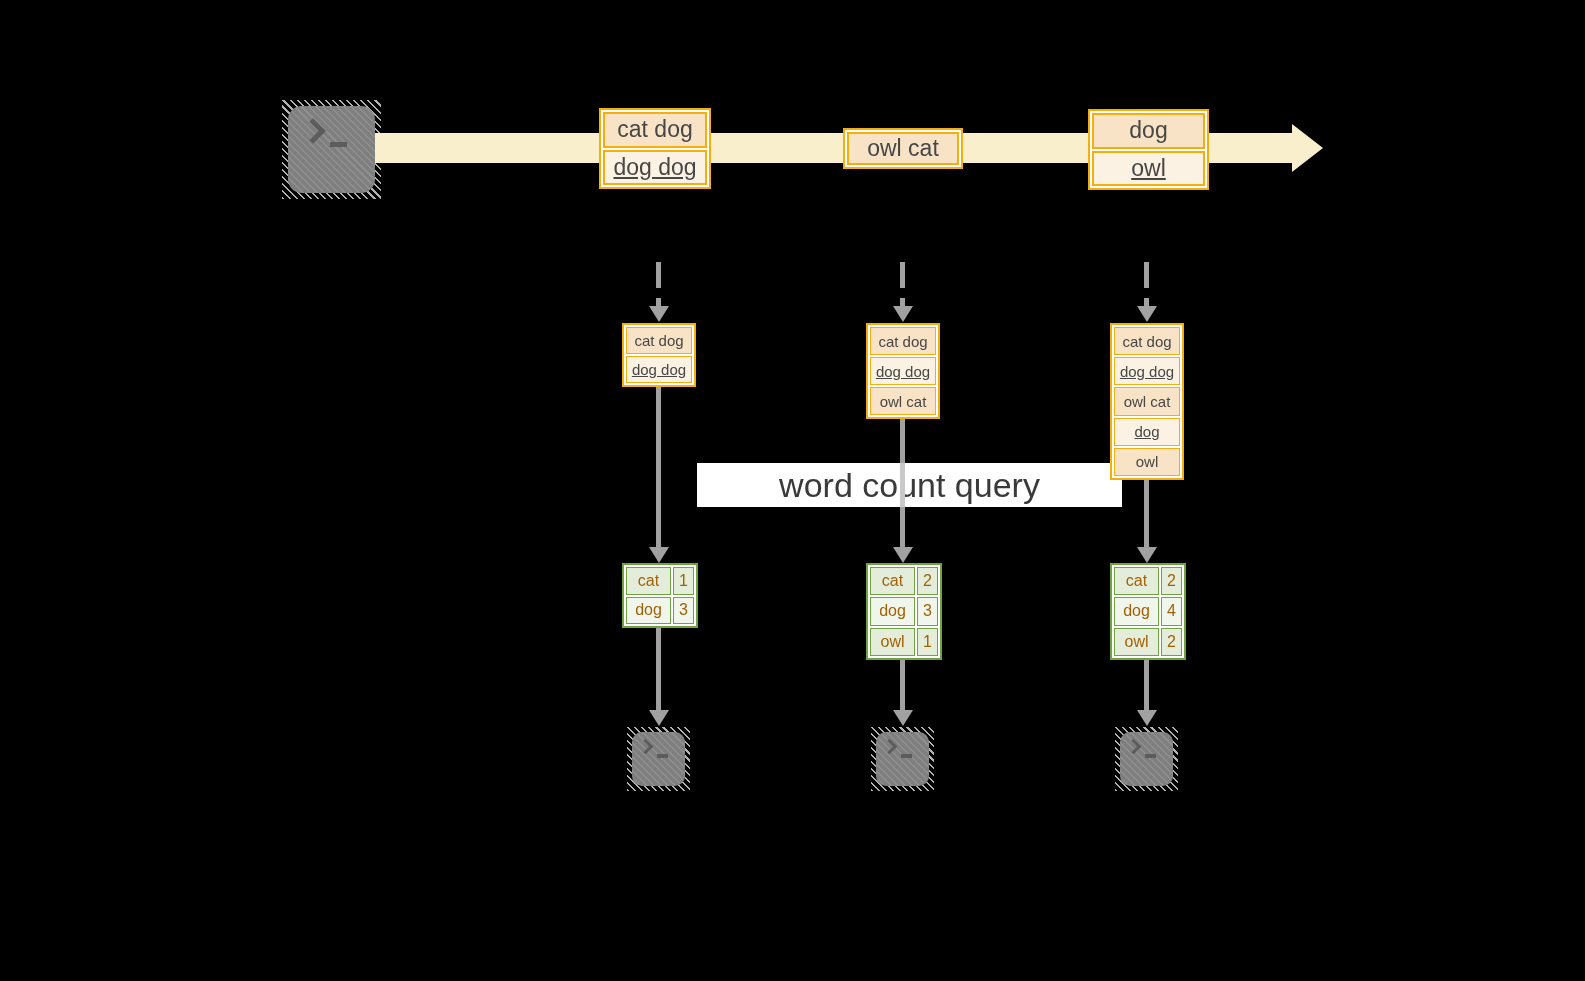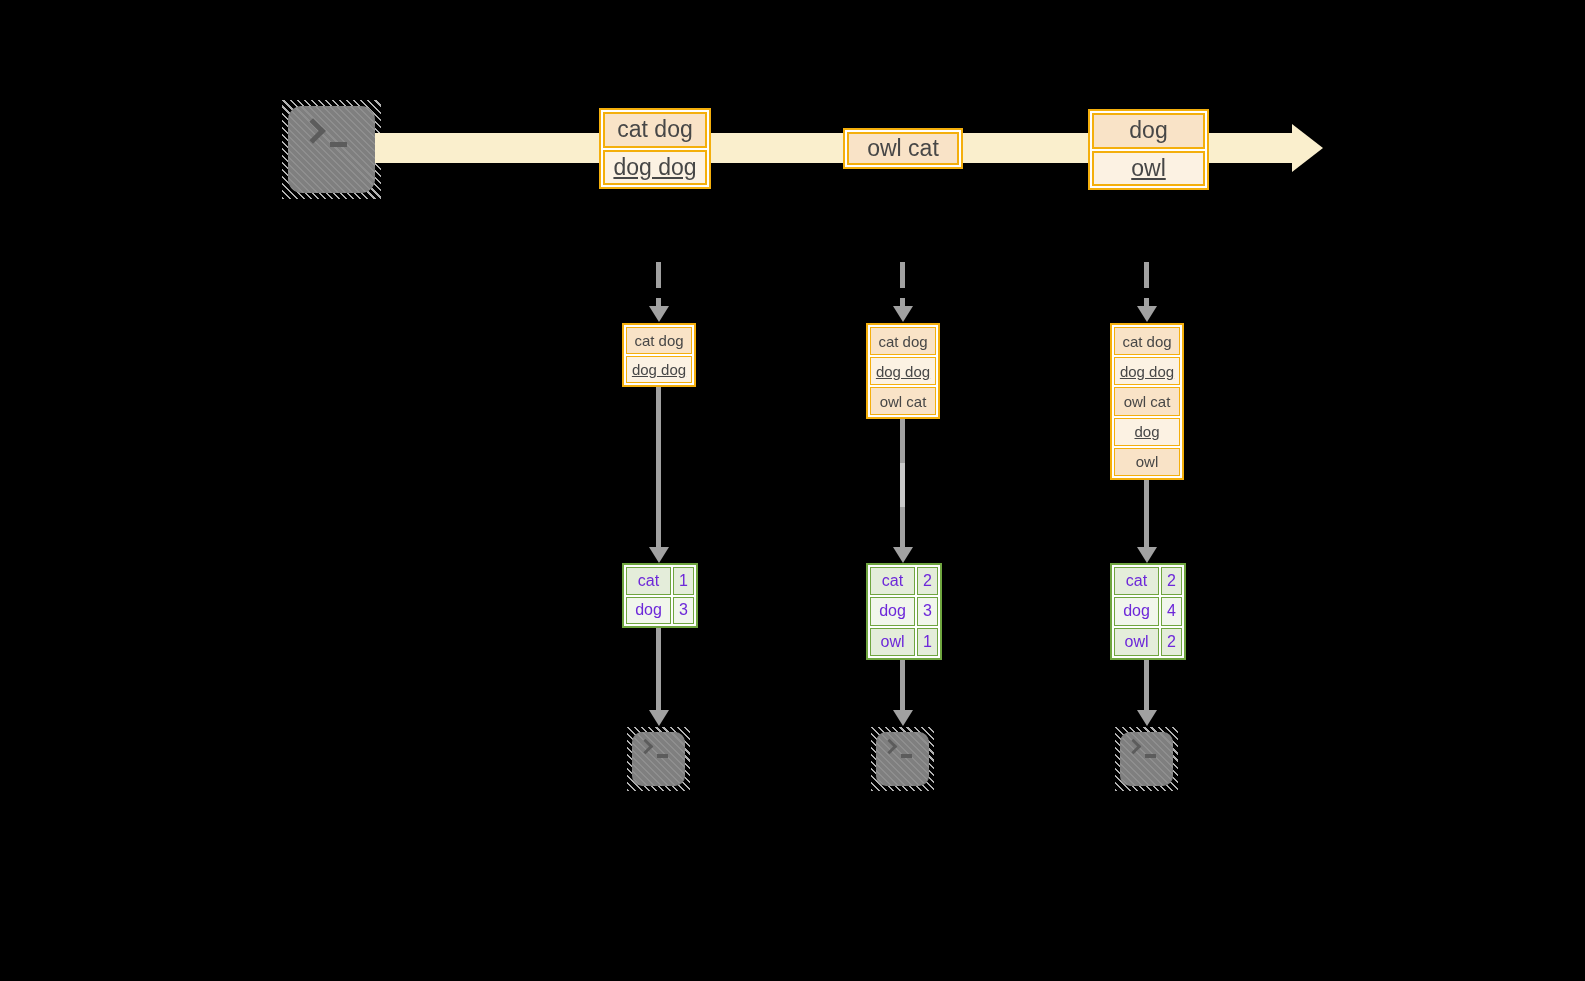--- a/index.html
+++ b/index.html
@@ -44,21 +44,21 @@
   .ocell.peach{background:var(--peach);}
   .ocell.light{background:var(--cream);text-decoration:underline;}
   .obox.big .ocell{font-size:23px;}
   .obox.small .ocell{font-size:15px;border-width:1.5px;}
 
   
   .gtable{position:absolute;box-sizing:border-box;background:#fff;
         border:2px solid var(--green);padding:2px;
         display:grid;grid-template-columns:1fr 21px;gap:2px;}
   .gcell{border:1.5px solid var(--green);display:flex;align-items:center;
-        justify-content:center;font-size:16px;color:#6d28d9;white-space:nowrap;}
+        justify-content:center;font-size:16px;color:#a16207;white-space:nowrap;}
   .gcell.dark{background:var(--gdark);}
   .gcell.lite{background:var(--glite);}
 
   
   .vline{position:absolute;width:5px;background:var(--arrow);}
   .vline.dashed{background:repeating-linear-gradient(180deg,var(--arrow) 0 26px,rgba(0,0,0,0) 26px 36px);}
   .vhead{position:absolute;width:0;height:0;
         border-left:10px solid transparent;border-right:10px solid transparent;
         border-top:16px solid var(--arrow);}
   .banner{position:absolute;background:#fff;display:flex;align-items:center;
@@ -98,20 +98,21 @@
   <div class="vline dashed" style="left:1144px;top:262px;height:46px;"></div>
   <div class="vhead" style="left:1137px;top:306px;"></div>
 
   <div class="vline" style="left:656px;top:386px;height:161px;"></div>
   <div class="vhead" style="left:649px;top:547px;"></div>
   <div class="vline" style="left:900px;top:418px;height:129px;"></div>
   <div class="vhead" style="left:893px;top:547px;"></div>
   <div class="vline" style="left:1144px;top:478px;height:69px;"></div>
   <div class="vhead" style="left:1137px;top:547px;"></div>
 
+  <div class="banner" style="left:697px;top:463px;width:425px;height:44px;">word count query</div>
   <div class="banner-line" style="left:900px;top:463px;height:44px;"></div>
 
   <div class="obox small" style="left:622px;top:323px;width:74px;height:64px;">
       <div class="ocell peach">cat dog</div>
       <div class="ocell light">dog dog</div>
     </div>
   <div class="obox small" style="left:866px;top:323px;width:74px;height:96px;">
       <div class="ocell peach">cat dog</div>
       <div class="ocell light">dog dog</div>
       <div class="ocell peach">owl cat</div>

